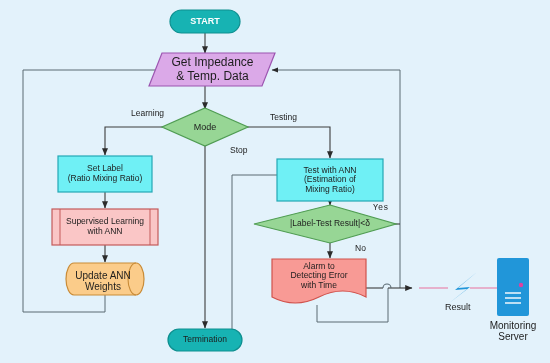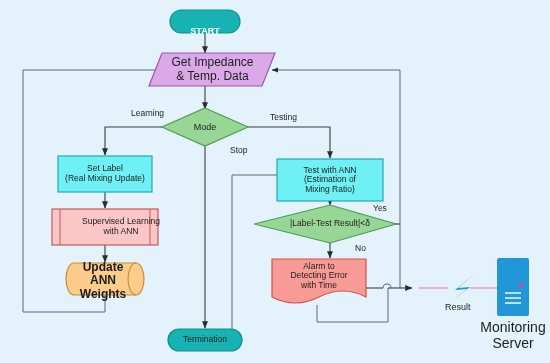--- a/index.html
+++ b/index.html
@@ -105,51 +105,51 @@
 
     <g>
       <rect x="497" y="258" width="32" height="58" rx="2" ry="2" fill="#2196d9"></rect>
       <circle cx="521" cy="285" r="2.2" fill="#e040a0"></circle>
       <line x1="505" y1="293" x2="521" y2="293" stroke="#ffffff" stroke-width="1.4"></line>
       <line x1="505" y1="298" x2="521" y2="298" stroke="#ffffff" stroke-width="1.4"></line>
       <line x1="505" y1="303" x2="521" y2="303" stroke="#ffffff" stroke-width="1.4"></line>
     </g>
   </svg>
 
-  <div class="nodelabel" style="left:170px;top:20px;width:70px;height:23px;font-size:9px;color:#ffffff;font-weight:bold;border-radius:7px;">START</div>
+  <div class="nodelabel" style="left:170px;top:10px;width:70px;height:23px;font-size:9px;color:#ffffff;font-weight:bold;border-radius:7px;">START</div>
 
   <div class="nodelabel" style="left:155px;top:53px;width:115px;height:33px;font-size:12px;color:#1d1d1d;white-space:pre-line;">Get Impedance
 &amp; Temp. Data</div>
 
   <div class="nodelabel" style="left:175px;top:118px;width:60px;height:18px;font-size:9px;color:#1d1d1d;">Mode</div>
 
   <div class="nodelabel" style="left:58px;top:156px;width:94px;height:36px;font-size:8.5px;color:#1d1d1d;white-space:pre-line;">Set Label
-(Real Mixing Update)</div>
+(Ratio Mixing Ratio)</div>
 
-  <div class="nodelabel" style="left:60px;top:209px;width:90px;height:36px;font-size:8.5px;color:#1d1d1d;white-space:pre-line;padding-left:16px;">Supervised Learning
+  <div class="nodelabel" style="left:60px;top:209px;width:90px;height:36px;font-size:8.5px;color:#1d1d1d;white-space:pre-line;">Supervised Learning
 with ANN</div>
 
-  <div class="nodelabel" style="left:70px;top:263px;width:66px;height:36px;font-size:12px;color:#1d1d1d;white-space:pre-line;font-weight:bold;">Update ANN
+  <div class="nodelabel" style="left:70px;top:263px;width:66px;height:36px;font-size:10px;color:#1d1d1d;white-space:pre-line;">Update ANN
 Weights</div>
 
   <div class="nodelabel" style="left:265px;top:216px;width:130px;height:16px;font-size:8.5px;color:#1d1d1d;">|Label-Test Result|&lt;δ</div>
 
   <div class="nodelabel" style="left:277px;top:159px;width:106px;height:42px;font-size:8.5px;color:#1d1d1d;white-space:pre-line;">Test with ANN
 (Estimation of
 Mixing Ratio)</div>
 
   <div class="nodelabel" style="left:168px;top:329px;width:74px;height:22px;font-size:8.5px;color:#1d1d1d;">Termination</div>
 
   <div class="nodelabel" style="left:272px;top:259px;width:94px;height:34px;font-size:8.5px;color:#1d1d1d;white-space:pre-line;">Alarm to
 Detecting Error
 with Time</div>
 
   <div class="edgelabel" style="left:110px;top:108px;">Learning</div>
   <div class="edgelabel" style="left:249px;top:112px;">Testing</div>
   <div class="edgelabel" style="left:209px;top:145px;">Stop</div>
-  <div class="edgelabel" style="left:352px;top:203px;">Yes</div>
+  <div class="edgelabel" style="left:352px;top:203px;font-family:Liberation Mono, monospace;">Yes</div>
   <div class="edgelabel" style="left:334px;top:243px;">No</div>
 
   <div class="edgelabel" style="left:424px;top:302px;font-size:9px;">Result</div>
 
-  <div class="nodelabel" style="left:483px;top:320px;width:60px;height:26px;font-size:14px;color:#1d1d1d;white-space:pre-line;align-items:flex-start;">Monitoring
+  <div class="nodelabel" style="left:483px;top:320px;width:60px;height:26px;font-size:10px;color:#1d1d1d;white-space:pre-line;align-items:flex-start;">Monitoring
 Server</div>
 </div>
 
 </body></html>

